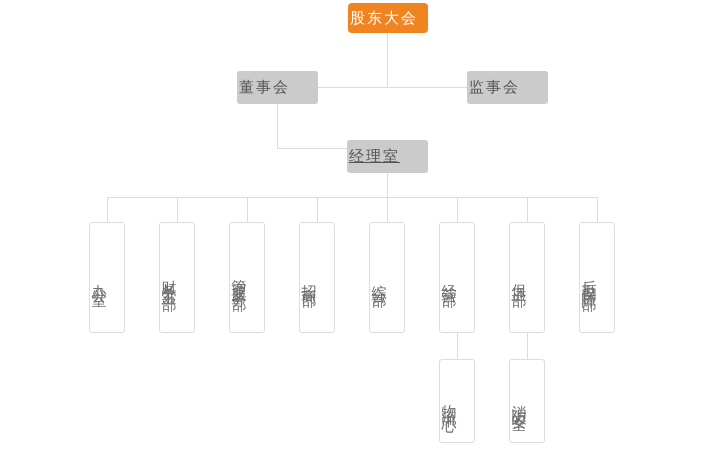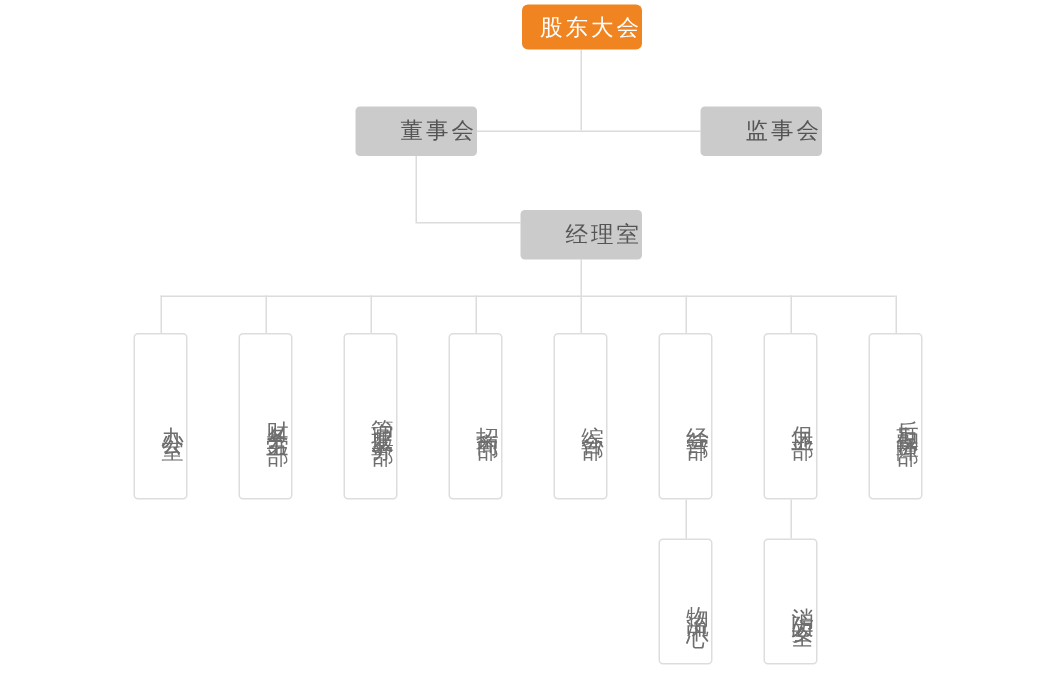--- a/index.html
+++ b/index.html
@@ -22,21 +22,21 @@
   }
   .line.h { height: 1px; }
   .line.v { width: 1px; }
 
   
   .node {
     position: absolute;
     box-sizing: border-box;
     display: flex;
     align-items: center;
-    justify-content: flex-end;
+    justify-content: flex-start;
     text-align: center;
   }
   .node-root {
     left: 348px; top: 3px; width: 80px; height: 30px;
     background: #ef8421;
     color: #ffffff;
     font-size: 15px;
     letter-spacing: 2px;
     text-indent: 2px;
     border-radius: 4px;
@@ -45,21 +45,21 @@
     width: 81px; height: 33px;
     background: #cbcbcb;
     color: #555555;
     font-size: 15px;
     letter-spacing: 2px;
     text-indent: 2px;
     border-radius: 3px;
   }
   .node-board { left: 237px; top: 71px; }
   .node-supervisory { left: 467px; top: 71px; }
-  .node-manager { left: 347px; top: 140px; }
+  .node-manager { left: 347px; top: 140px; text-decoration: underline; }
 
   .node-dept {
     top: 222px;
     width: 36px; height: 111px;
     background: #ffffff;
     border: 1px solid #dddddd;
     border-radius: 3px;
     color: #6e6e6e;
   }
   .node-sub {

